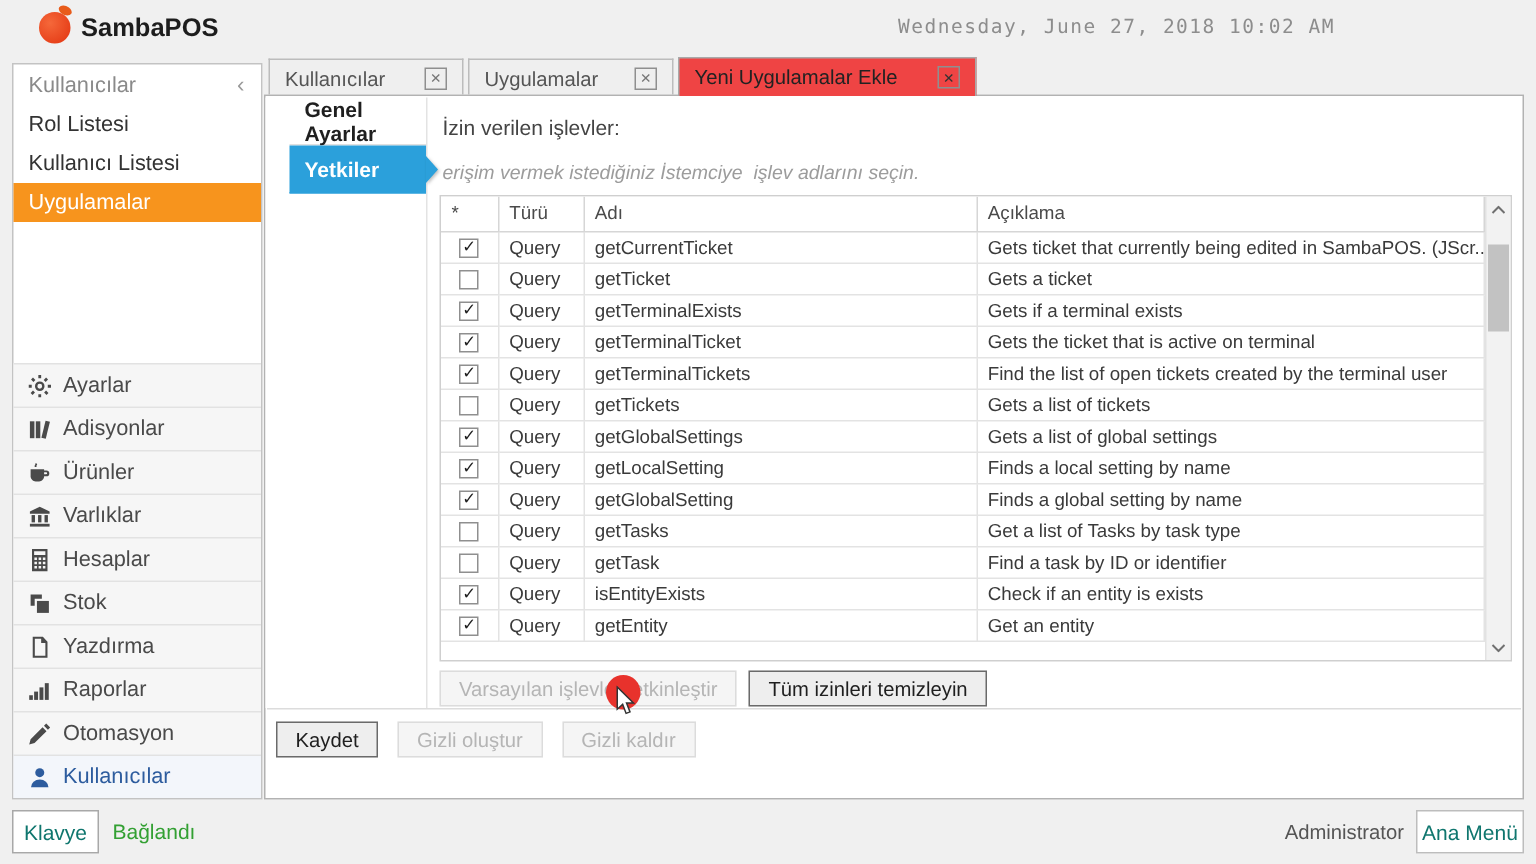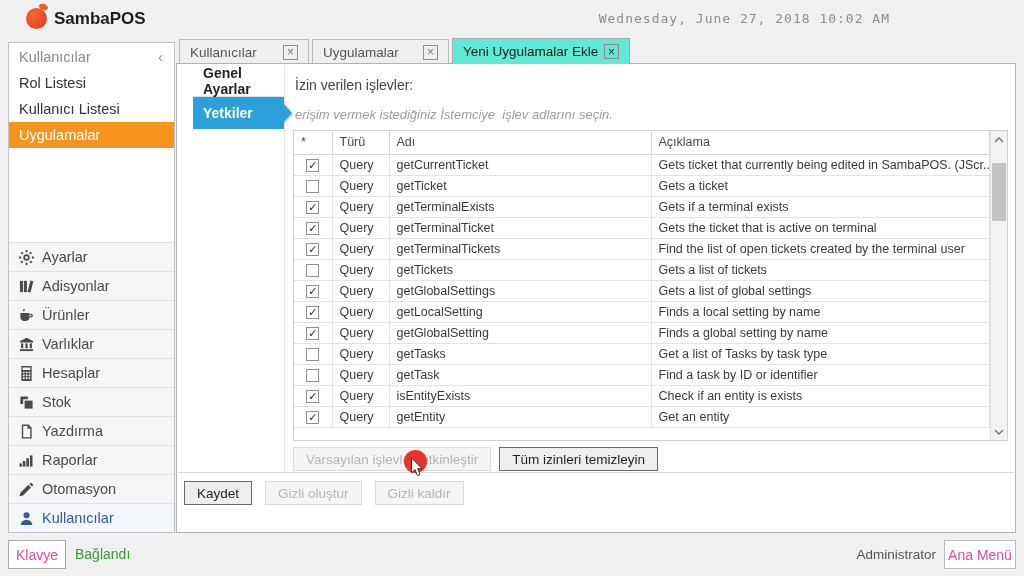--- a/index.html
+++ b/index.html
@@ -39,22 +39,22 @@
   .sb-module.active .micon { color:#2d5c9e; }
 
   
   .main { position:absolute; left:176px; top:38px; width:840px; height:495px; }
   .tabbar { position:absolute; left:0; top:0; right:0; height:26px; display:flex;
     align-items:flex-end; gap:3px; padding-left:3px; }
   .tab { height:25px; display:flex; align-items:center; padding:0 10px;
     background:#efefef; border:1px solid #bcbcbc; border-bottom:none;
     font-size:13.5px; color:#555; width:130px; }
   .tab:nth-child(2) { width:137px; }
-  .tab.active { background:#5eead4; height:26px; color:#222; border-color:#a9a9a9;
-    position:relative; z-index:3; width:178px; }
+  .tab.active { background:#ef4444; height:26px; color:#222; border-color:#a9a9a9;
+    position:relative; z-index:3; width:199px; }
   .tab-close { margin-left:auto; width:15px; height:15px; border:1px solid #8f8f8f;
     display:flex; align-items:center; justify-content:center;
     font-size:12px; line-height:1; color:#777; background:transparent; }
   .tab.active .tab-close { color:#333; }
 
   .panel { position:absolute; left:0; top:25px; right:0; bottom:0; background:#fff;
     border:1px solid #b2b2b2; z-index:1; }
 
   .inner-tabs { position:absolute; left:0; top:1px; width:108px; height:407px;
     border-right:1px solid #e3e3e3; background:#fff;padding-left:16px; }
@@ -93,21 +93,21 @@
   .btn { height:24px; padding:0 12px; display:inline-flex; align-items:center; justify-content:center;
     font-size:13.5px; font-family:inherit; background:#eee; border:1px solid #6a6a6a; color:#1f1f1f; }
   .btn.disabled { background:#f5f5f5; border-color:#dcdcdc; color:#b5b5b5; }
 
   .divider { position:absolute; left:1px; right:1px; top:408px; border-top:1px solid #dcdcdc; }
   .footer-actions { position:absolute; left:7px; top:417px; display:flex; gap:13px; }
 
   
   .statusbar { position:absolute; left:0; bottom:0; width:1024px; height:43px; }
   .sb-btn { position:absolute; bottom:7px; height:29px; display:flex; align-items:center;
-    justify-content:center; background:#fff; font-size:14px; color:#ec4899; }
+    justify-content:center; background:#fff; font-size:14px; color:#0f766e; }
   .klavye { left:8px; width:58px; border:1px solid #a8a8a8; }
   .anamenu { right:8px; width:72px; border:1px solid #bdbdbd; }
   .connected { position:absolute; left:75px; bottom:14px; color:#33a033; font-size:14px; }
   .admin { position:absolute; right:88px; bottom:14px; color:#555; font-size:13.5px;margin-top:44px; }
 
   
   .cursor-dot { position:absolute; left:404px; top:450px; width:23px; height:23px;
     border-radius:50%; background:#e8322c; z-index:60; }
   .cursor-arrow { position:absolute; left:410px; top:457px; z-index:61; }
 </style>

